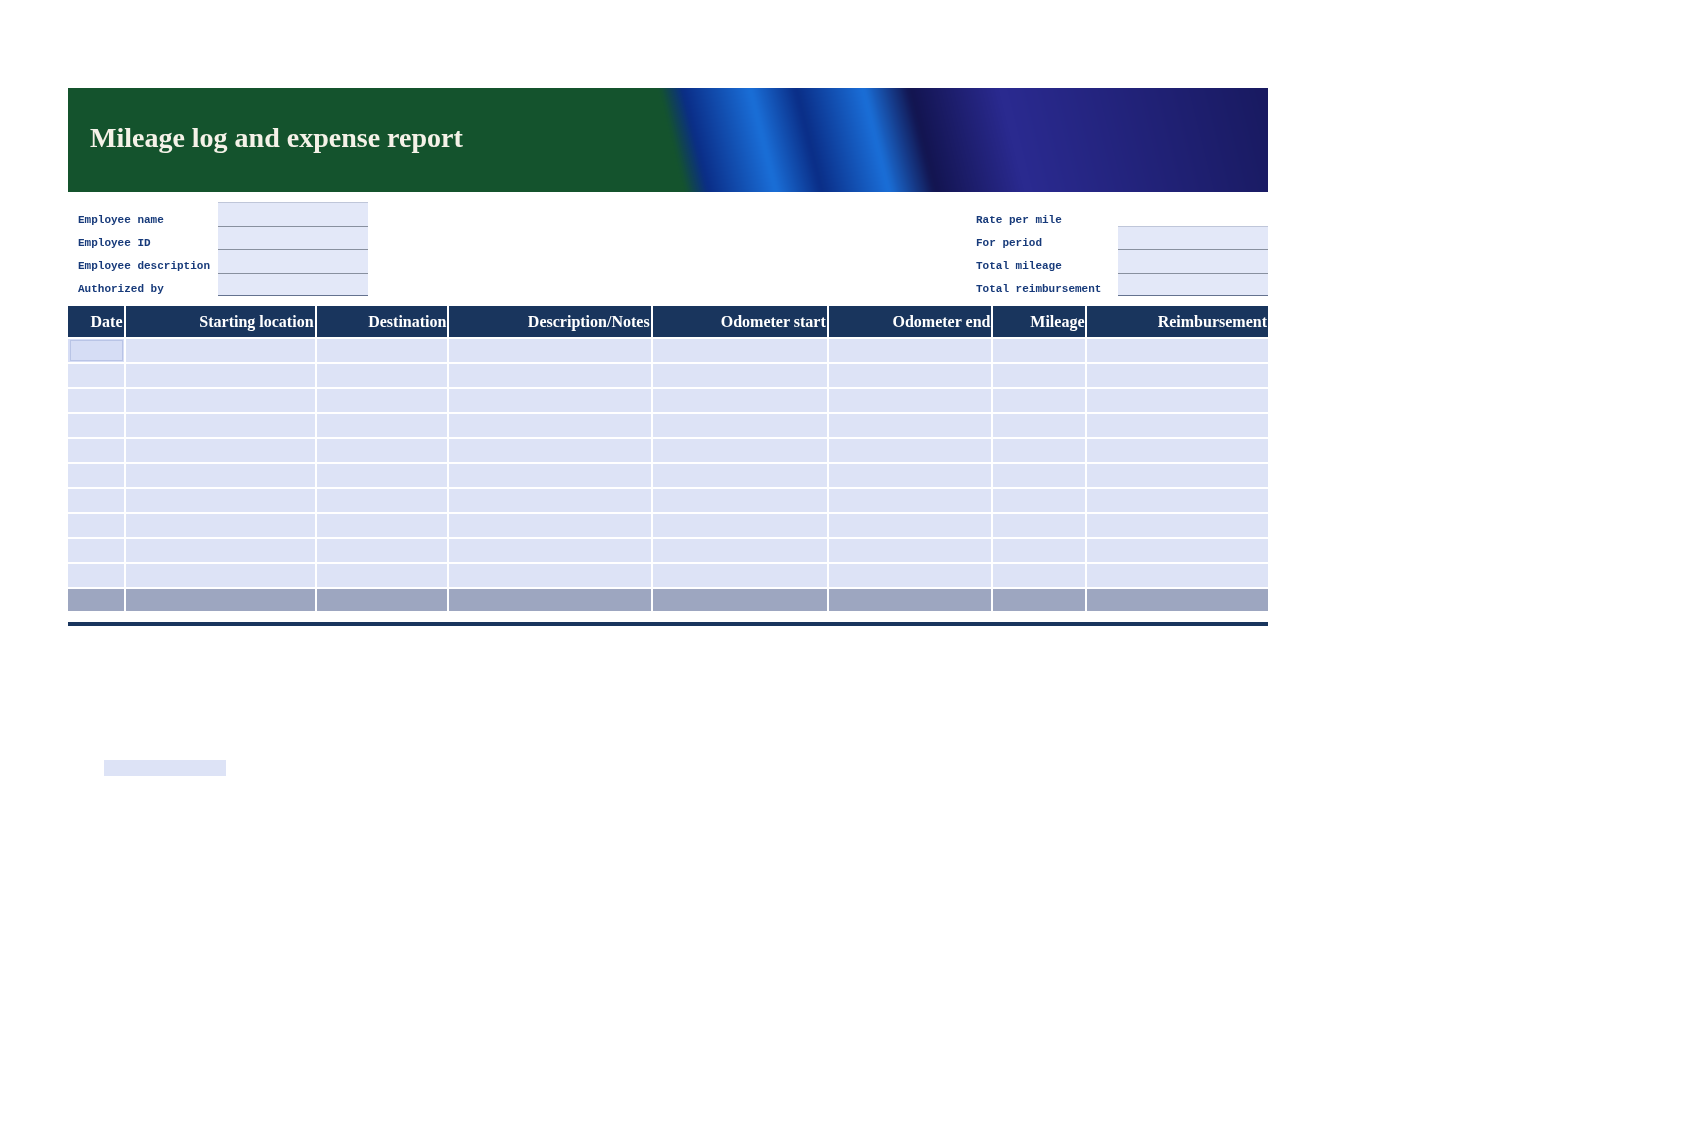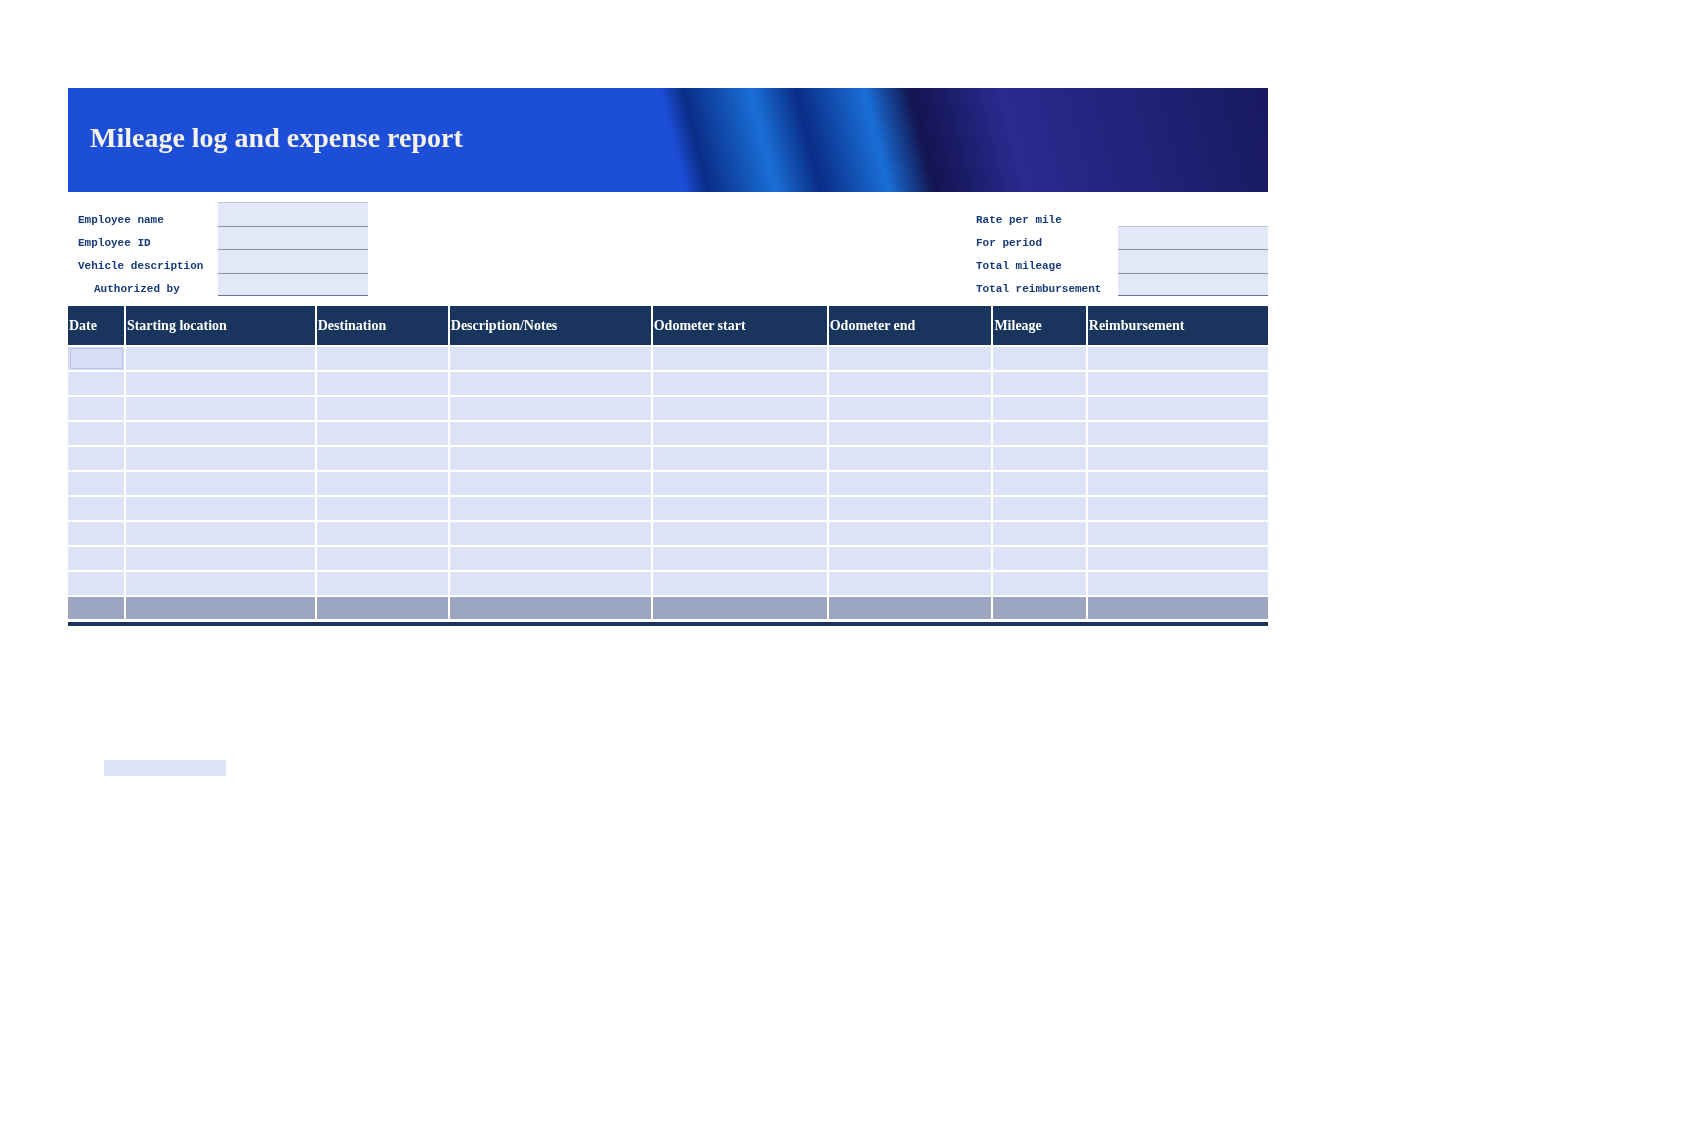--- a/index.html
+++ b/index.html
@@ -12,21 +12,21 @@
   .page {
     position: relative;
     width: 1690px;
     height: 1138px;
   }
   
   .banner {
     position: absolute;
     left: 68px; top: 88px;
     width: 1200px; height: 104px;
-    background: #1d4ed8;
+    background: #14532d;
     overflow: hidden;
   }
   
   .banner .swoosh {
     position: absolute;
     right: -100px; top: -160px;
     width: 1100px; height: 500px;
     transform: rotate(-14deg);
     background:
       linear-gradient(90deg,
@@ -100,26 +100,26 @@
   .tbl {
     position: absolute;
     left: 68px; top: 306px;
     width: 1200px;
     border-collapse: collapse;
     font-family: Georgia, serif;
   }
   .tbl th {
     background: #19355d;
     color: #ffffff;
-    font-size: 14px;
+    font-size: 16px;
     font-weight: bold;
-    height: 40px;
+    height: 32px;
     border-left: 2px solid #ffffff;
     border-right: 2px solid #ffffff;
-    text-align: left;
+    text-align: right;
   }
   .tbl th:first-child { border-left: none; }
   .tbl th:last-child  { border-right: none; }
   .tbl td {
     background: #dde3f6;
     height: 25px;
     border: 2px solid #ffffff;
     font-size: 11px;
   }
   .tbl td:first-child { border-left: none; }
@@ -161,23 +161,23 @@
 
   <div class="fields">
 
     <div class="field-row" style="left:10px;top:6px;">
         <span class="field-label">Employee name</span>
       </div>
     <div class="field-row" style="left:10px;top:29px;">
         <span class="field-label">Employee ID</span>
       </div>
     <div class="field-row" style="left:10px;top:52px;">
-        <span class="field-label">Vehicle description</span>
-      </div>
-    <div class="field-row" style="left:26px;top:75px;">
+        <span class="field-label">Employee description</span>
+      </div>
+    <div class="field-row" style="left:10px;top:75px;">
         <span class="field-label">Authorized by</span>
       </div>
 
     <div class="left-input-col">
       <div class="line"></div>
       <div class="line"></div>
       <div class="line"></div>
       <div class="line"></div>
     </div>
 

